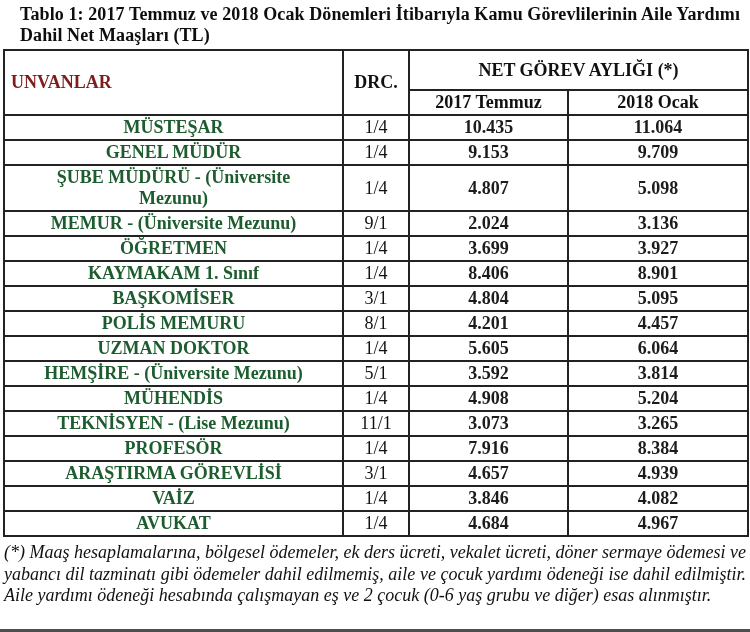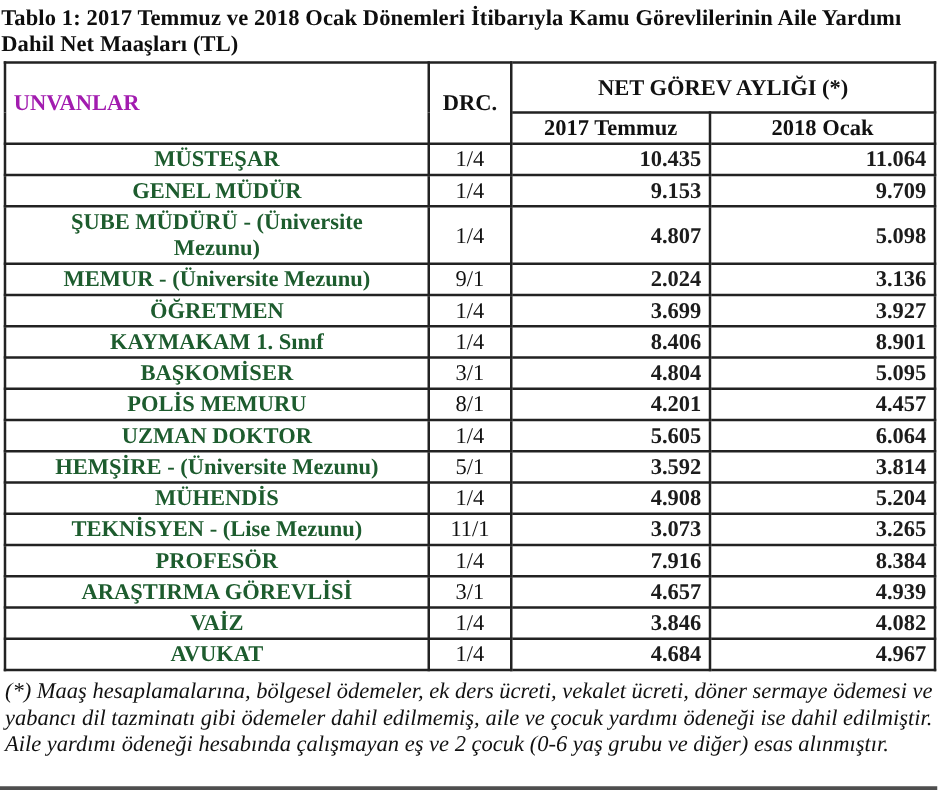--- a/index.html
+++ b/index.html
@@ -10,39 +10,39 @@
     font-family: "Liberation Serif", "DejaVu Serif", serif;
     color: #141414;
     position: relative;
     overflow: hidden;
   }
   .title {
     font-weight: 700;
     font-size: 18px;
     line-height: 21px;
     color: #0e0e0e;
-    padding: 4px 6px 2px 1px;
+    padding: 4px 6px 2px 20px;
     letter-spacing: 0.1px;
   }
   table.salary {
     border-collapse: collapse;
     table-layout: fixed;
     width: 744px;
     margin: 1px 3px 0 3px;
   }
   table.salary th, table.salary td {
     border: 2px solid #222222;
     padding: 1px 6px;
     font-size: 18px;
     line-height: 21px;
     vertical-align: middle;
   }
   th.h-unvanlar {
     text-align: left;
-    color: #a21caf;
+    color: #7f1d1d;
     font-weight: 700;
     vertical-align: middle;
   }
   th.h-drc, th.h-group, th.h-sub {
     text-align: center;
     font-weight: 700;
     color: #111111;
   }
   tr.hdr-group th { height: 40px; }
   tr.hdr-sub th { height: 15px; }
@@ -53,21 +53,21 @@
     white-space: nowrap;
   }
   tr.two-line td.c-title { white-space: normal; }
   tr.two-line td.c-title span { display: inline-block; max-width: 252px; }
   td.c-drc {
     text-align: center;
     font-weight: 400;
     color: #111111;
   }
   td.c-num {
-    text-align: right;
+    text-align: center;
     font-weight: 600;
     color: #1c1c1c;
   }
   tr.datarow { height: 25px; }
   .footnote {
     margin: 5px 4px 0 4px;
     font-size: 18px;
     line-height: 21.5px;
     font-weight: 400;
     font-style: italic;

